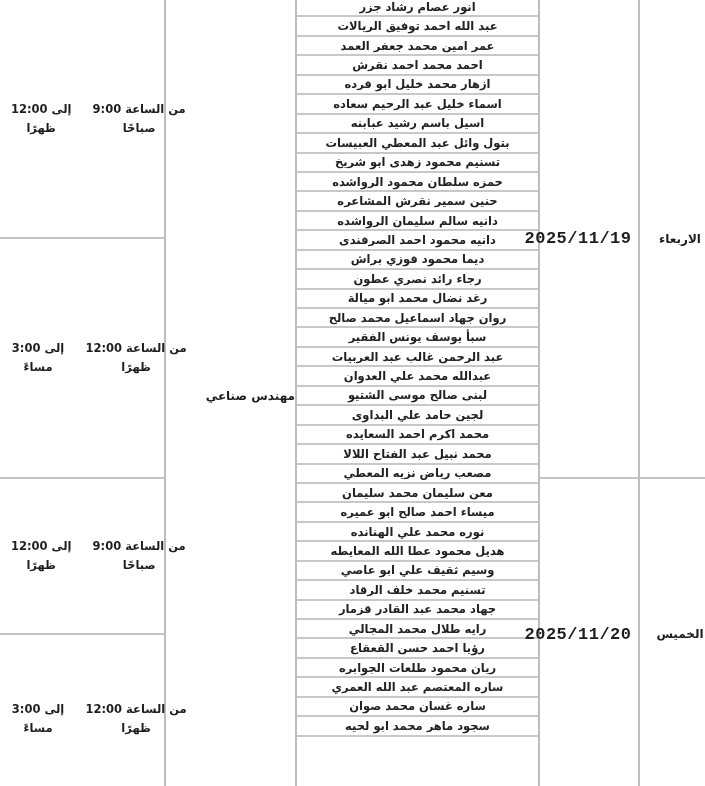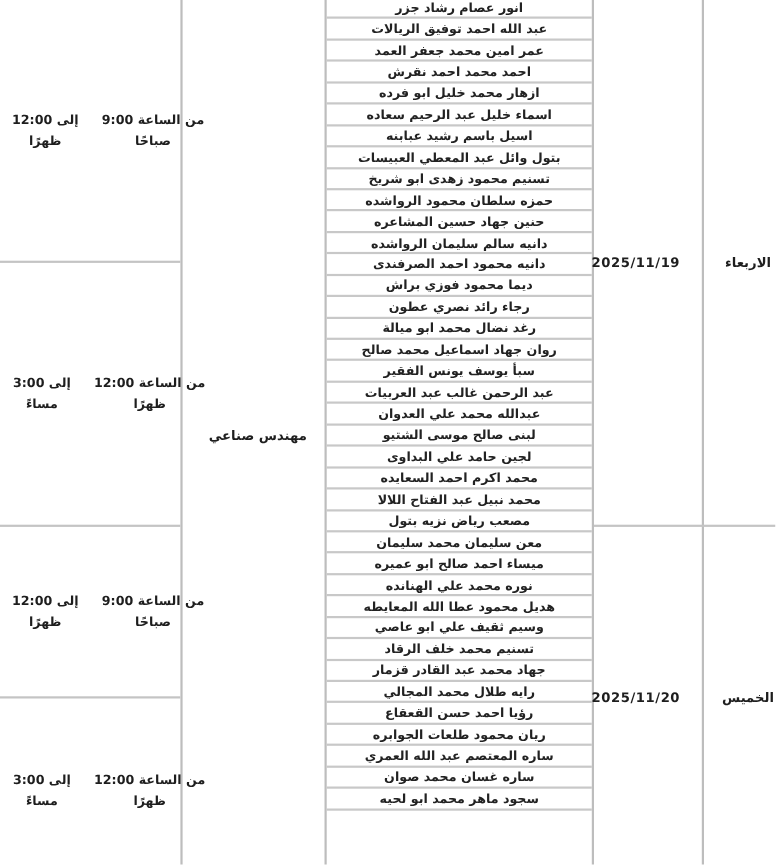--- a/index.html
+++ b/index.html
@@ -5,26 +5,26 @@
   html, body { margin:0; padding:0; background:#ffffff; }
   body { width:705px; height:786px; overflow:hidden; position:relative;
          font-family:"DejaVu Sans", sans-serif; color:#1e1e1e; }
   .sheet { position:absolute; left:0; top:-2px; width:705px; height:800px; }
   .vline { position:absolute; top:0; bottom:0; width:2px; background:#bdbdbd; }
   .hline { position:absolute; height:2px; background:#c4c4c4; }
   .cell { position:absolute; display:flex; align-items:center; justify-content:center;
           text-align:center; direction:rtl; }
   .time { left:0; width:196px; flex-direction:row; font-size:11.5px; font-weight:bold; line-height:19px; }
   .major { left:166px; width:129px; font-size:12px; font-weight:bold; justify-content:flex-end; padding-left:0; }
-  .major span { display:block; width:100%; text-align:right; padding-right:16px; direction:rtl; }
+  .major span { display:block; width:100%; text-align:right; padding-right:0; direction:rtl; }
   .names { position:absolute; left:297px; width:241px; top:0; }
   .name-row { height:19.45px; box-sizing:border-box; border-bottom:2px solid #c8c8c8;
               display:flex; align-items:center; justify-content:center; font-size:11.5px;
               font-weight:bold; direction:rtl; white-space:nowrap; color:#222; }
-  .date { left:540px; width:76px; font-size:12px; font-weight:bold; letter-spacing:0.5px; direction:ltr; }
+  .date { left:540px; width:76px; font-size:17px; font-weight:bold; letter-spacing:0.5px; direction:ltr;font-family:Liberation Mono, monospace; }
   .day { left:640px; width:80px; font-size:12px; font-weight:bold; }
 </style>
 </head>
 <body>
 
 <div class="sheet">
 
   <div class="vline" style="left:164px"></div>
   <div class="vline" style="left:295px"></div>
   <div class="vline" style="left:538px"></div>
@@ -61,35 +61,35 @@
     <div class="name-row">انور عصام رشاد جزر</div>
     <div class="name-row">عبد الله احمد توفيق الريالات</div>
     <div class="name-row">عمر امين محمد جعفر العمد</div>
     <div class="name-row">احمد محمد احمد نقرش</div>
     <div class="name-row">ازهار محمد خليل ابو فرده</div>
     <div class="name-row">اسماء خليل عبد الرحيم سعاده</div>
     <div class="name-row">اسيل باسم رشيد عبابنه</div>
     <div class="name-row">بتول وائل عبد المعطي العبيسات</div>
     <div class="name-row">تسنيم محمود زهدى ابو شريخ</div>
     <div class="name-row">حمزه سلطان محمود الرواشده</div>
-    <div class="name-row">حنين جهاد حسين المشاعره</div>
+    <div class="name-row">حنين سمير نقرش المشاعره</div>
     <div class="name-row">دانيه سالم سليمان الرواشده</div>
     <div class="name-row">دانيه محمود احمد الصرفندى</div>
     <div class="name-row">ديما محمود فوزي براش</div>
     <div class="name-row">رجاء رائد نصري عطون</div>
     <div class="name-row">رغد نضال محمد ابو ميالة</div>
     <div class="name-row">روان جهاد اسماعيل محمد صالح</div>
     <div class="name-row">سبأ يوسف يونس الفقير</div>
     <div class="name-row">عبد الرحمن غالب عبد العربيات</div>
     <div class="name-row">عبدالله محمد علي العدوان</div>
     <div class="name-row">لبنى صالح موسى الشتيو</div>
     <div class="name-row">لجين حامد علي البداوى</div>
     <div class="name-row">محمد اكرم احمد السعايده</div>
     <div class="name-row">محمد نبيل عبد الفتاح اللالا</div>
-    <div class="name-row">مصعب رياض نزيه بتول</div>
+    <div class="name-row">مصعب رياض نزيه المعطي</div>
     <div class="name-row">معن سليمان محمد سليمان</div>
     <div class="name-row">ميساء احمد صالح ابو عميره</div>
     <div class="name-row">نوره محمد علي الهنانده</div>
     <div class="name-row">هديل محمود عطا الله المعايطه</div>
     <div class="name-row">وسيم ثقيف علي ابو عاصي</div>
     <div class="name-row">تسنيم محمد خلف الرقاد</div>
     <div class="name-row">جهاد محمد عبد القادر قزمار</div>
     <div class="name-row">رايه طلال محمد المجالي</div>
     <div class="name-row">رؤيا احمد حسن القعقاع</div>
     <div class="name-row">ريان محمود طلعات الجوابره</div>

